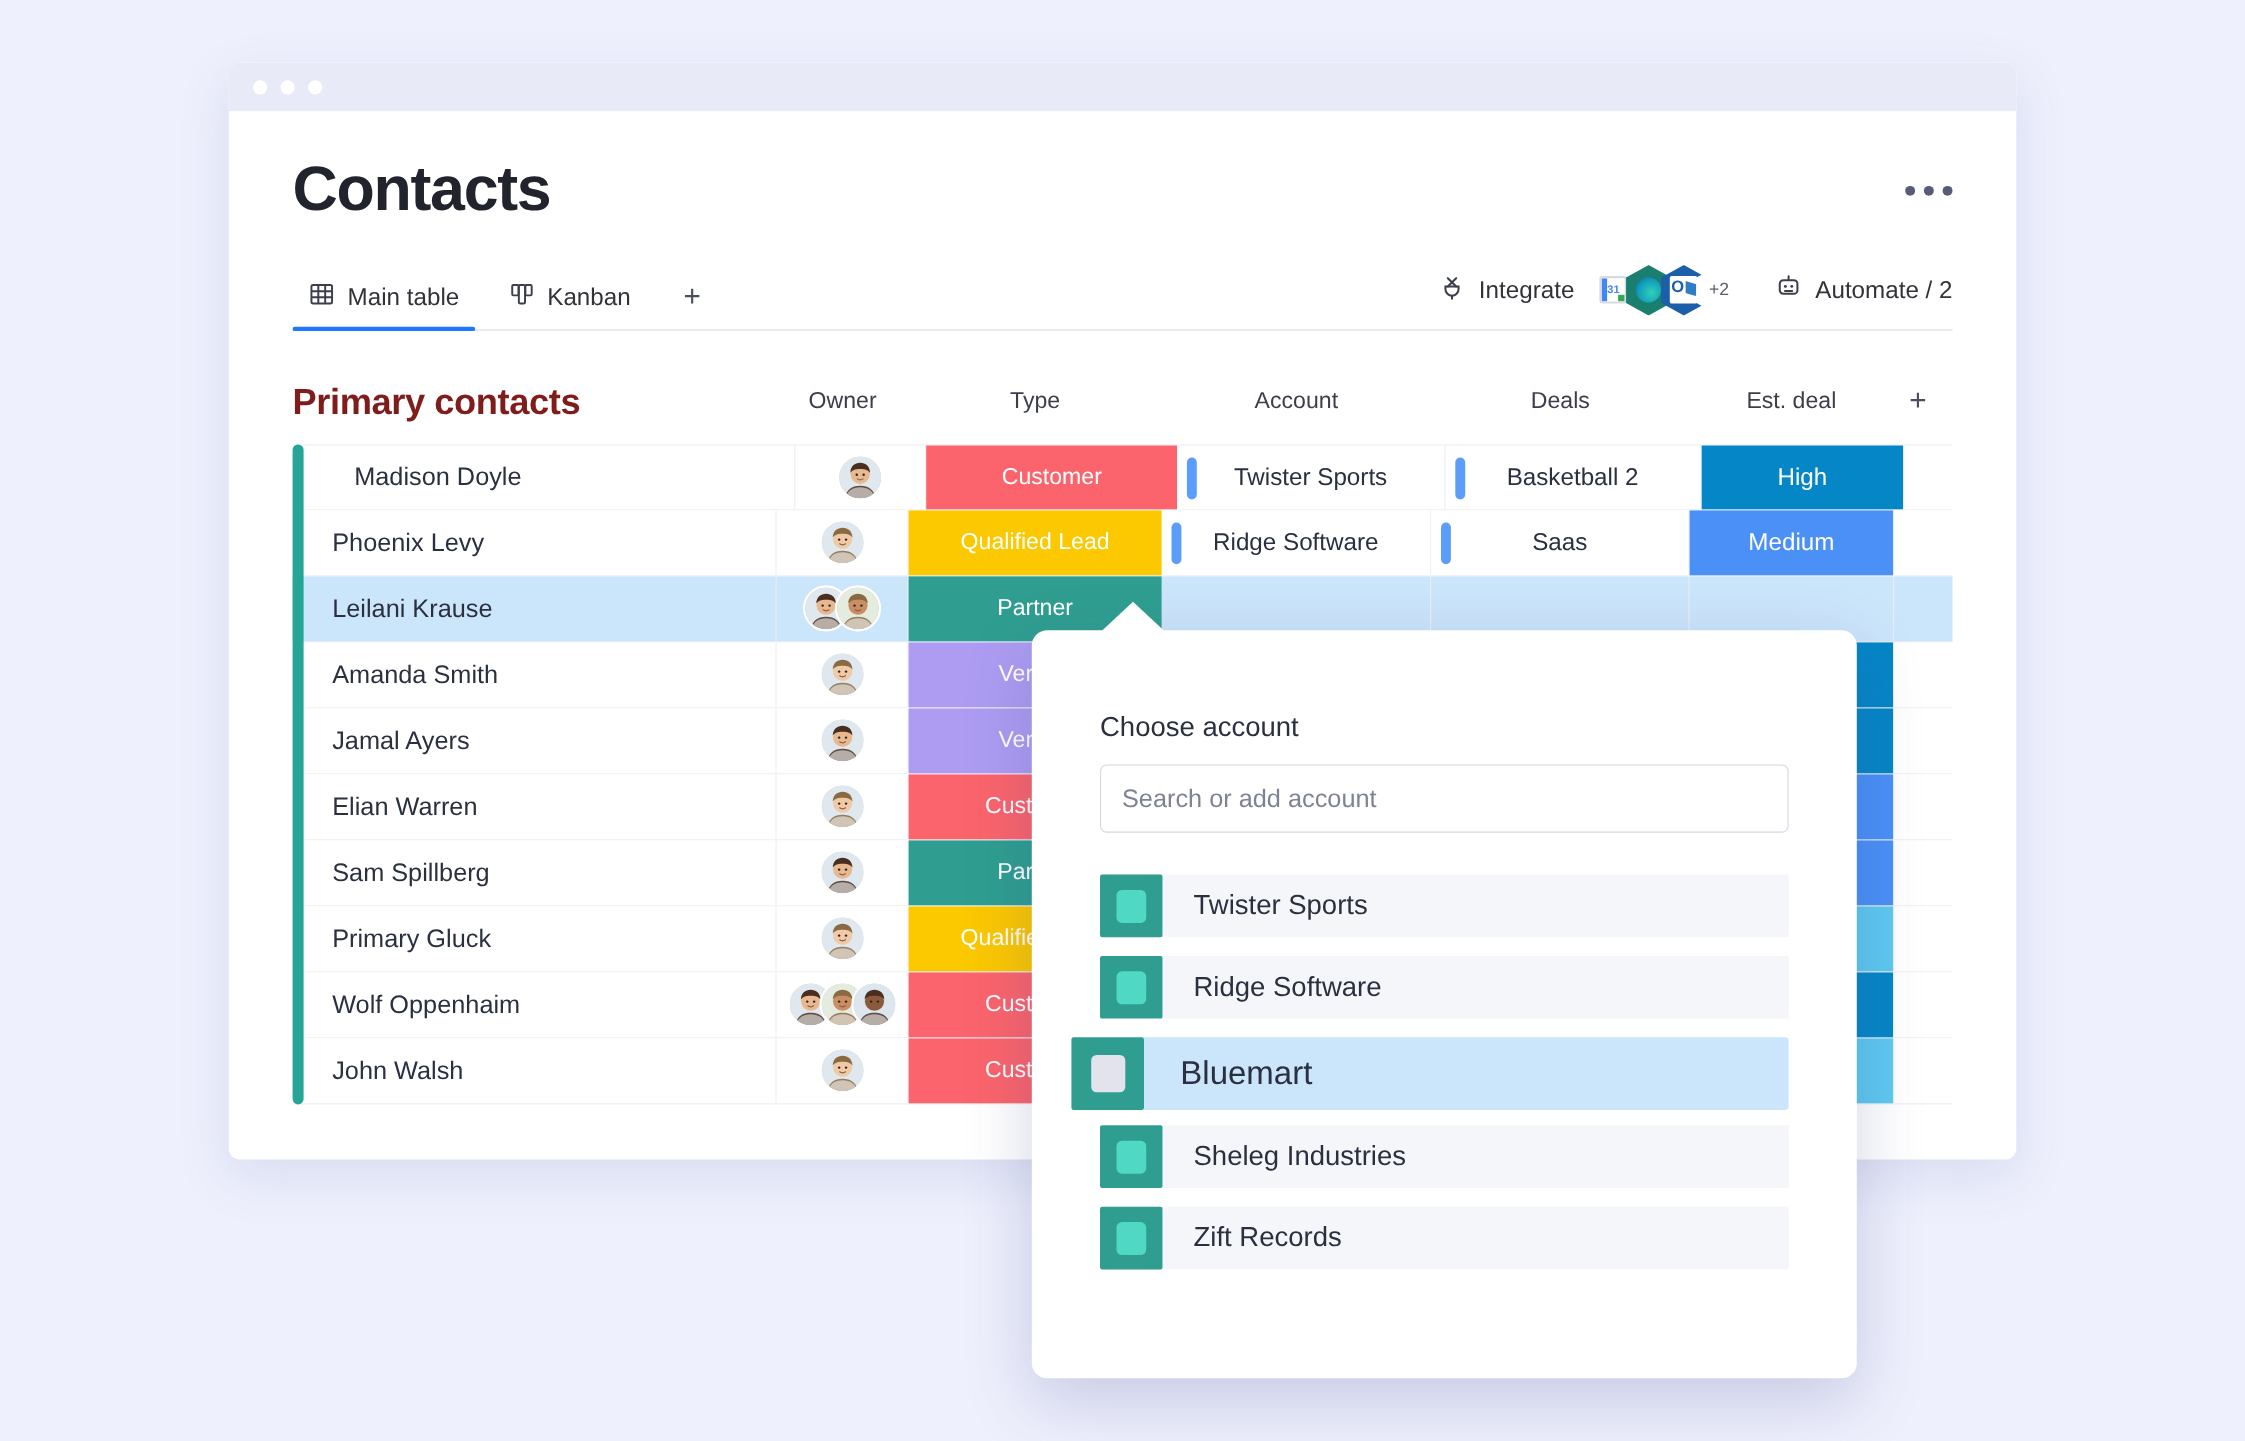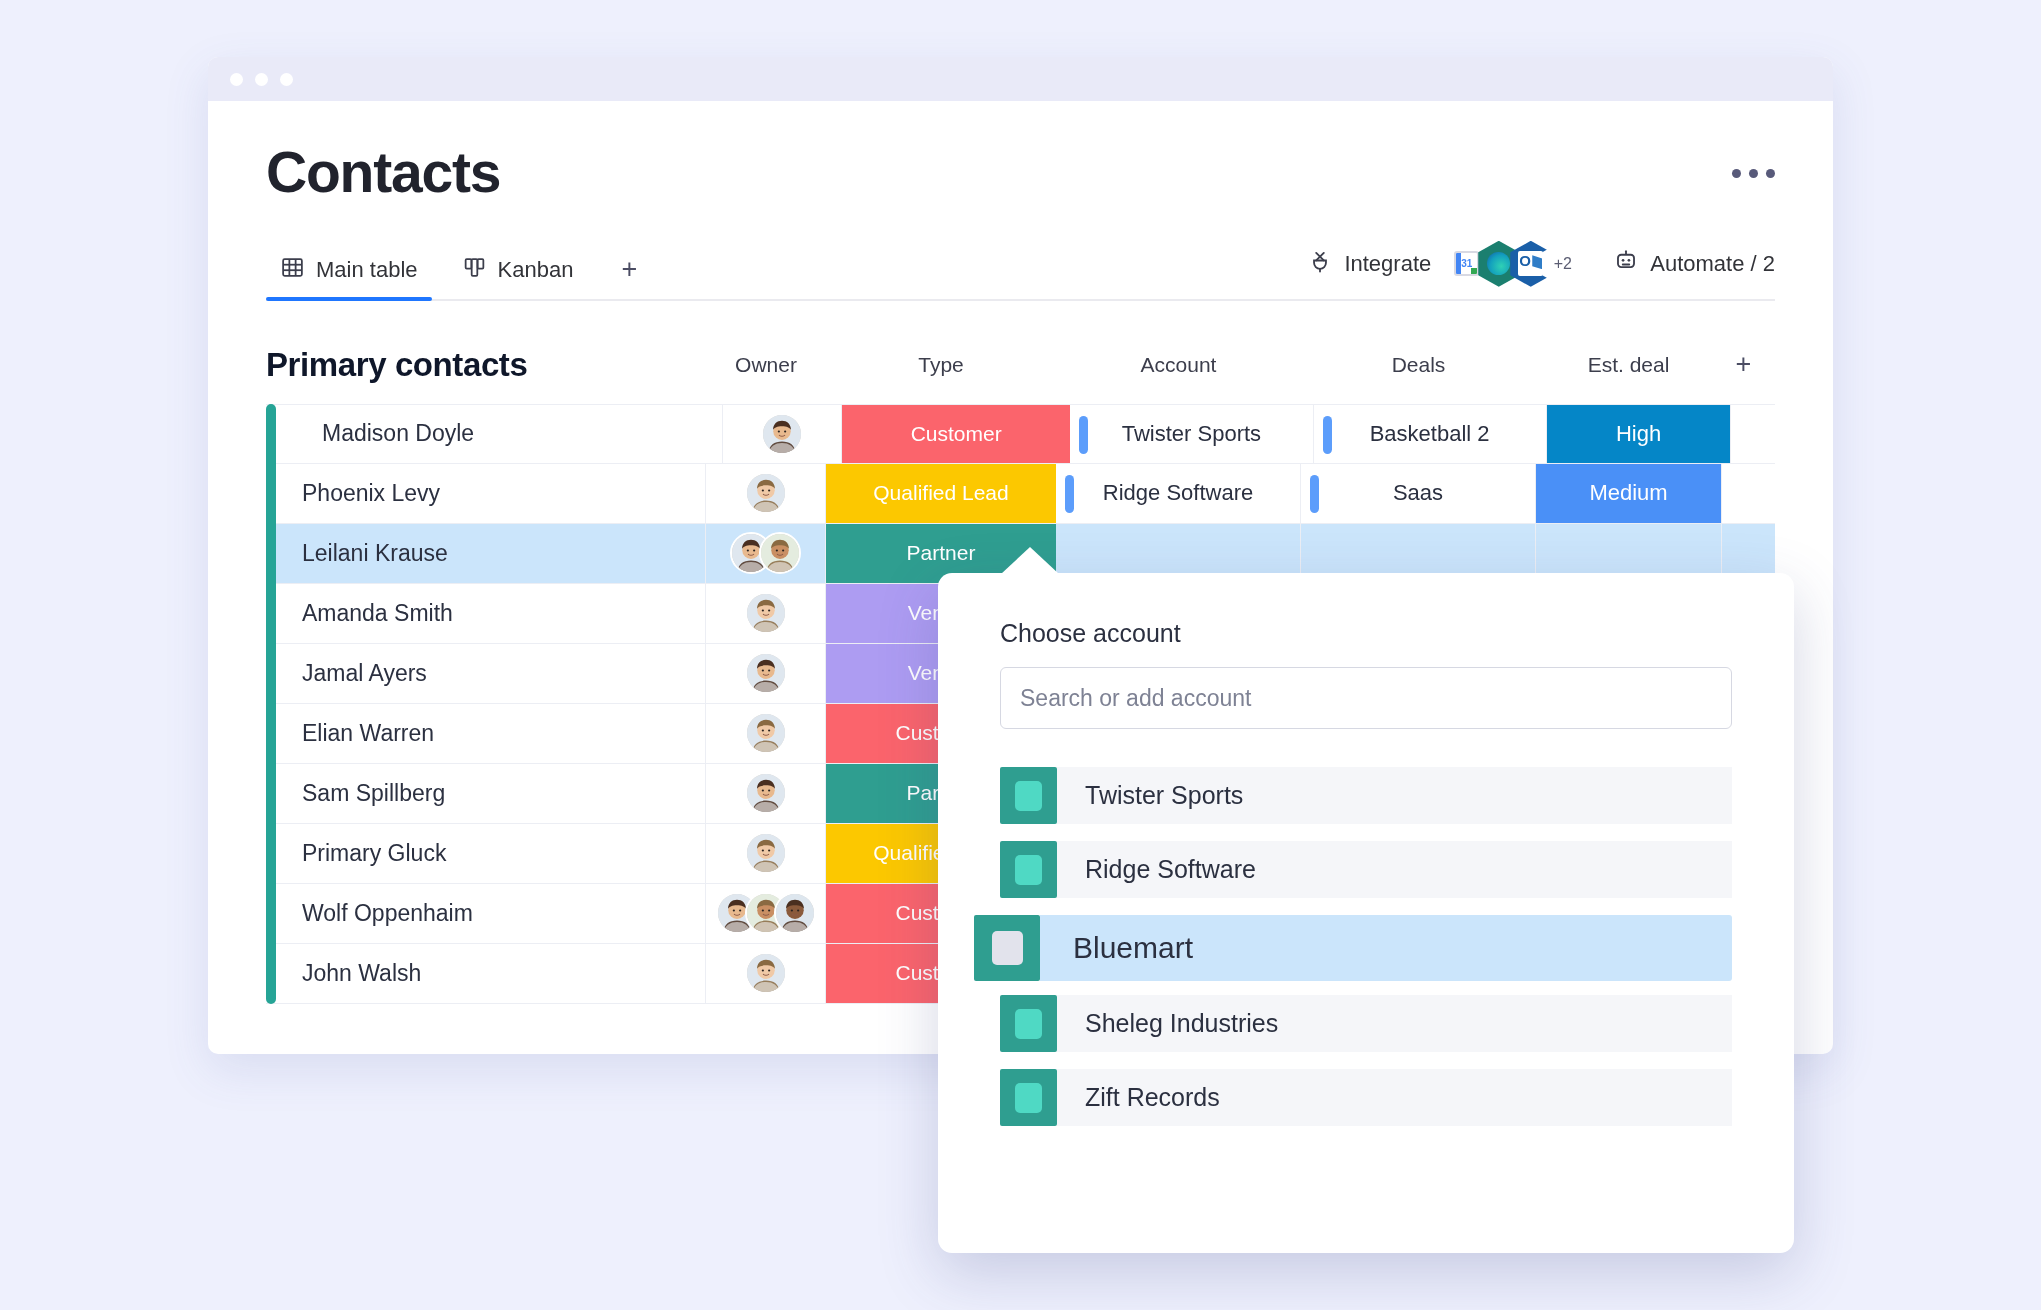--- a/index.html
+++ b/index.html
@@ -84,21 +84,21 @@
   .outlook::before { content:"O"; position:absolute; left:1px; top:2px; font-size:15px; color:#1a5fa8;
                      font-weight:700; line-height:1; }
   .outlook::after { content:""; position:absolute; right:1px; top:4px; width:10px; height:14px;
                     background:#2f7dc7; clip-path: polygon(0 0,100% 22%,100% 100%,0 78%); }
 
   
   .group-head {
     display: flex; align-items: center; margin-top: 44px; height: 40px;
   }
   .group-name {
-    font-size: 33px; font-weight: 700; color: #0f172a; letter-spacing: -0.4px;
+    font-size: 33px; font-weight: 700; color: #7f1d1d; letter-spacing: -0.4px;
   }
   .col-head { font-size: 21px; color: #3c3e4c; text-align: center; }
 
   
   .tbl { margin-top: 19px; position: relative; }
   .accent {
     position: absolute; left: 0; top: 0; width: 10px; height: 100%;
     background: #26a496; border-radius: 5px; z-index: 3;
   }
   .row {
@@ -135,24 +135,24 @@
     width: 42px; height: 42px; border-radius: 50%;
     border: 2px solid #fff; margin-left: -13px; overflow: hidden;
     background: #d8d3cd; flex: none;
   }
   .av:first-child { margin-left: 0; }
   .av svg { display: block; width: 100%; height: 100%; }
 
   
   .popup {
     position: absolute; left: 938px; top: 573px;
-    width: 856px; height: 680px;
+    width: 750px; height: 680px;
     background: #fff; border-radius: 14px;
     box-shadow: 0 20px 60px rgba(60, 70, 130, .22);
-    z-index: 40; padding: 46px 62px 0 62px;
+    z-index: 40; padding: 74px 62px 0 62px;
   }
   .popup::before {
     content: ""; position: absolute; left: 63px; top: -26px;
     border-left: 29px solid transparent; border-right: 29px solid transparent;
     border-bottom: 27px solid #fff;
   }
   .popup-label { font-size: 25px; color: #2b3040; }
   .search {
     margin-top: 19px; width: 100%; height: 62px;
     border: 1.5px solid #d6d8e2; border-radius: 6px;

